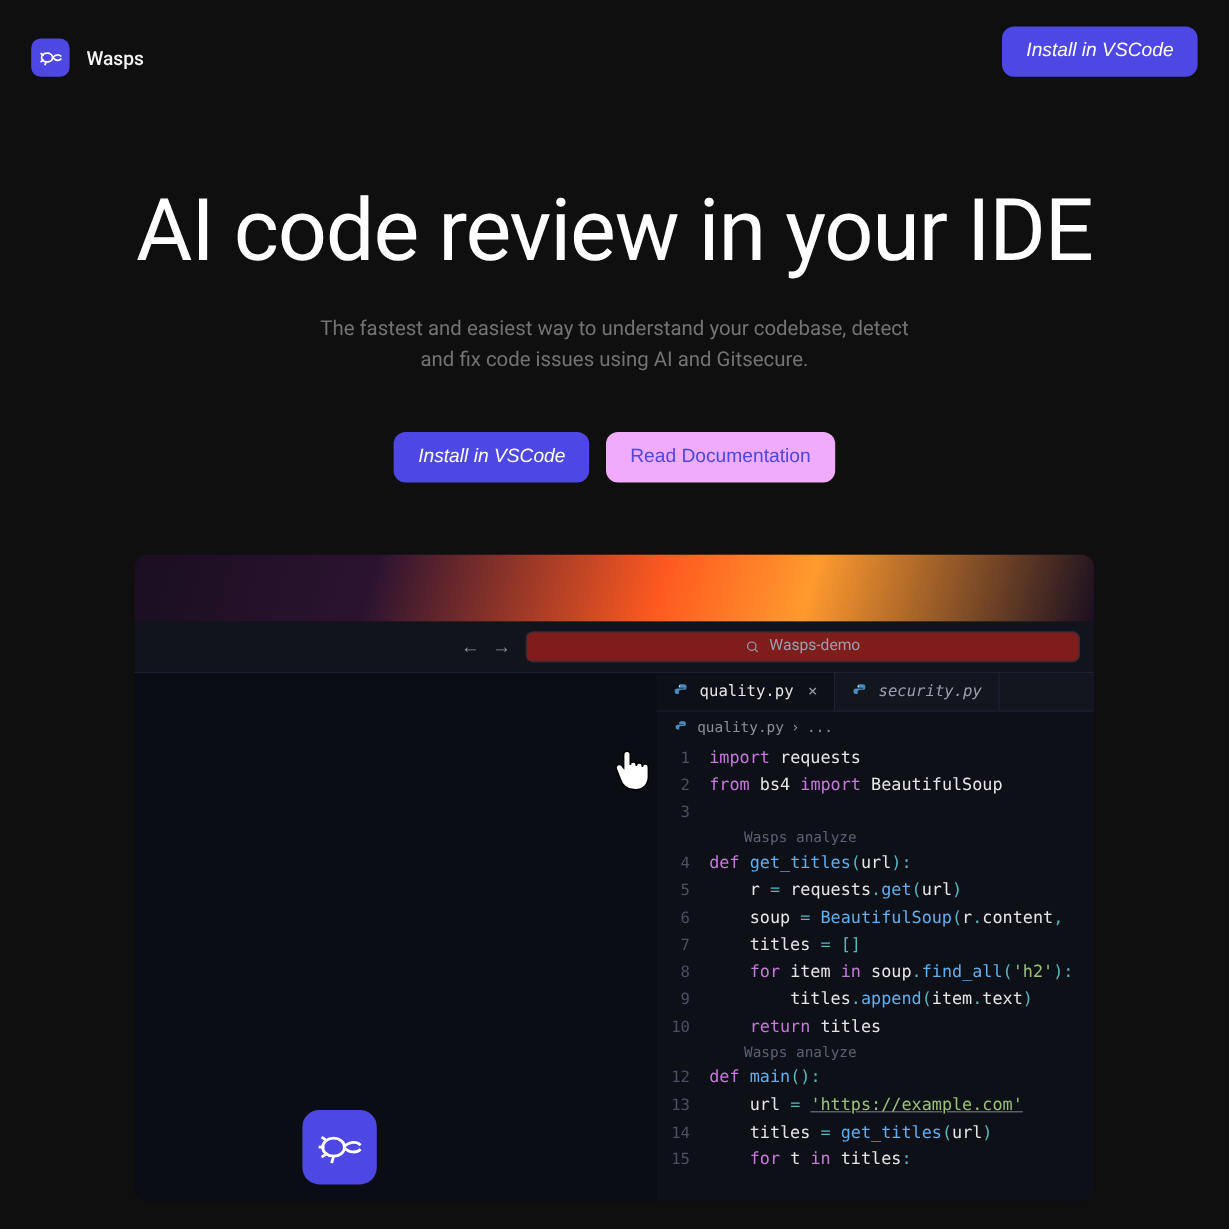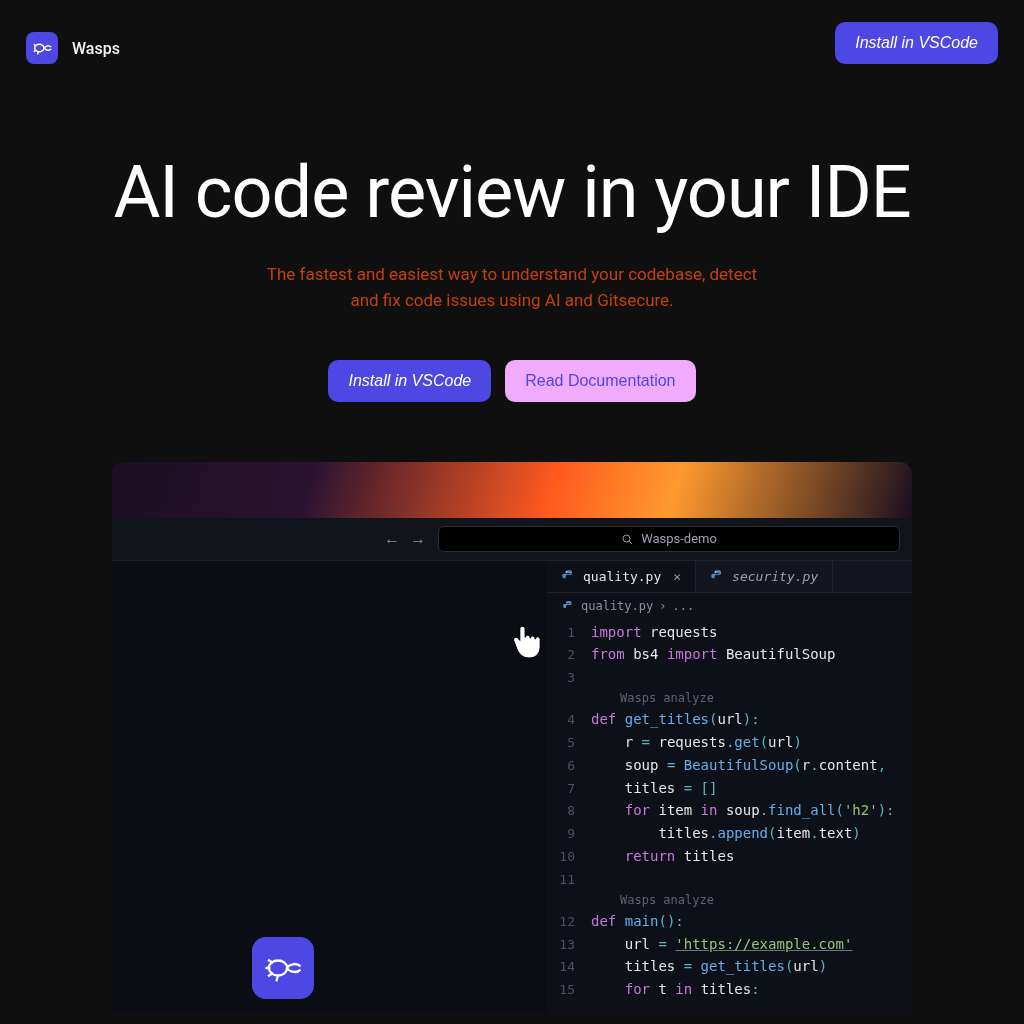--- a/index.html
+++ b/index.html
@@ -50,21 +50,21 @@
     padding-top: 64px;
   }
   .hero h1 {
     font-size: 72px;
     font-weight: 400;
     letter-spacing: -1px;
     margin-bottom: 26px;
   }
   .hero-sub {
     font-size: 17px;
-    color: #c2410c;
+    color: #737373;
     line-height: 1.55;
     max-width: 520px;
     margin: 0 auto 46px auto;
   }
   .hero-buttons {
     display: flex;
     gap: 14px;
     justify-content: center;
     margin-bottom: 60px;
   }
@@ -90,21 +90,21 @@
     display: flex;
     align-items: center;
     gap: 12px;
     padding: 8px 12px;
     background: #12141c;
     border-bottom: 1px solid #1e2230;
   }
   .vsc-nav-arrows { display: flex; gap: 10px; margin-left: 260px; color: #8b8f9a; font-size: 16px; }
   .vsc-search {
     flex: 1;
-    background: #000000;
+    background: #7f1d1d;
     border: 1px solid #2a2e3c;
     border-radius: 6px;
     height: 26px;
     display: flex;
     align-items: center;
     justify-content: center;
     gap: 8px;
     color: #9aa0ad;
     font-size: 13px;
   }
@@ -340,24 +340,20 @@
             <div class="line">
                 <span class="lineno">9</span>
                 <span class="code-txt">        <span class="var">titles</span><span class="op">.</span><span class="fn">append</span><span class="op">(</span><span class="var">item</span><span class="op">.</span><span class="var">text</span><span class="op">)</span></span>
               </div>
 
             <div class="line">
                 <span class="lineno">10</span>
                 <span class="code-txt">    <span class="k">return</span> <span class="var">titles</span></span>
               </div>
 
-            <div class="line">
-                <span class="lineno">11</span>
-                <span class="code-txt"> </span>
-              </div>
 
             <div class="line">
                 <span class="lineno"></span>
                 <span class="code-txt comment-hint">Wasps analyze</span>
               </div>
 
             <div class="line">
                 <span class="lineno">12</span>
                 <span class="code-txt"><span class="k">def</span> <span class="fn">main</span><span class="op">(</span><span class="op">)</span><span class="op">:</span></span>
               </div>

